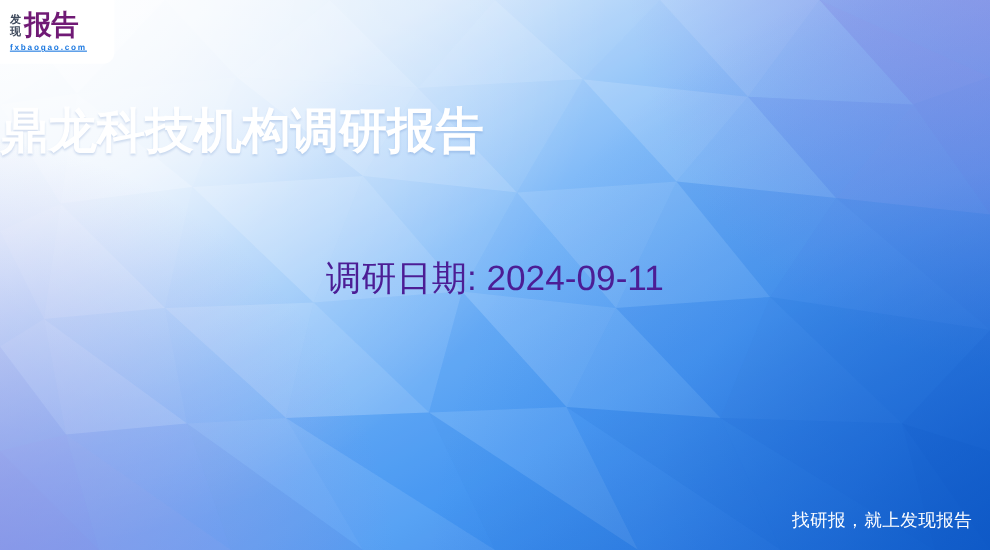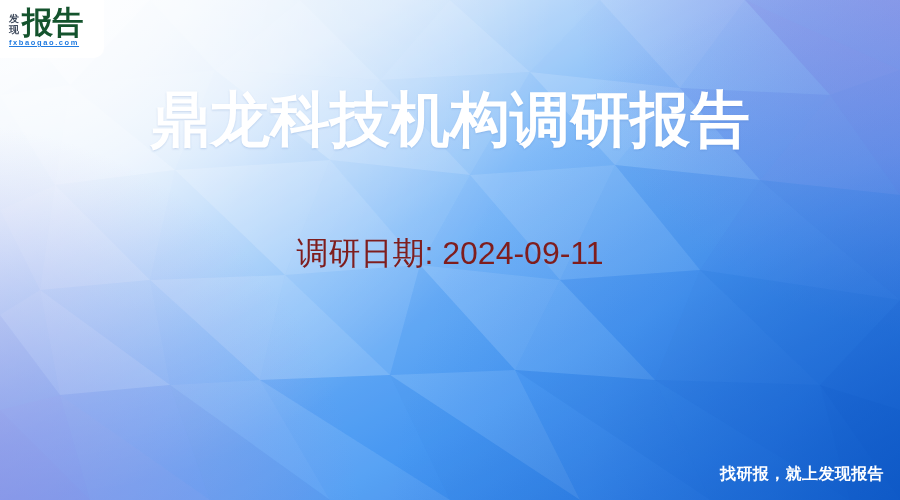--- a/index.html
+++ b/index.html
@@ -70,73 +70,73 @@
     padding-bottom: 1px;
   }
   .logo-stack span {
     font-size: 10px;
     line-height: 11px;
     color: #3f4a5c;
     font-weight: 700;
     letter-spacing: 0px;
   }
   .logo-main {
-    font-size: 31px;
+    font-size: 25px;
     line-height: 26px;
     font-weight: 900;
-    color: #14532d;
+    color: #701a75;
     letter-spacing: -0.5px;
   }
   .logo-url {
     margin-top: 2px;
     font-size: 7.5px;
     line-height: 9px;
     color: #1f7ae0;
     letter-spacing: 1.6px;
     font-weight: 700;
     text-decoration: underline;
   }
 
   
   .title {
     position: absolute;
     left: 0;
     right: 0;
     top: 84px;
-    text-align: center;
-    font-size: 60px;
+    text-align: left;
+    font-size: 44px;
     line-height: 72px;
     font-weight: 900;
     color: #ffffff;
     letter-spacing: 0px;
     text-shadow: 0 1px 2px rgba(40,90,170,0.18);
     white-space: nowrap;
   }
 
   .subtitle {
     position: absolute;
     left: 0;
     right: 0;
     top: 231px;
     text-align: center;
     font-size: 32px;
     line-height: 44px;
     font-weight: 400;
-    color: #7f1d1d;
+    color: #4c1d95;
     white-space: nowrap;
   }
 
   
   .footer-slogan {
     position: absolute;
     right: 16px;
     bottom: 16px;
     font-size: 16px;
     line-height: 20px;
-    font-weight: 700;
+    font-weight: 400;
     color: #ffffff;
     letter-spacing: 0.4px;
     white-space: nowrap;
   }
 </style>
 </head>
 <body>
 
 <div class="slide">
 

